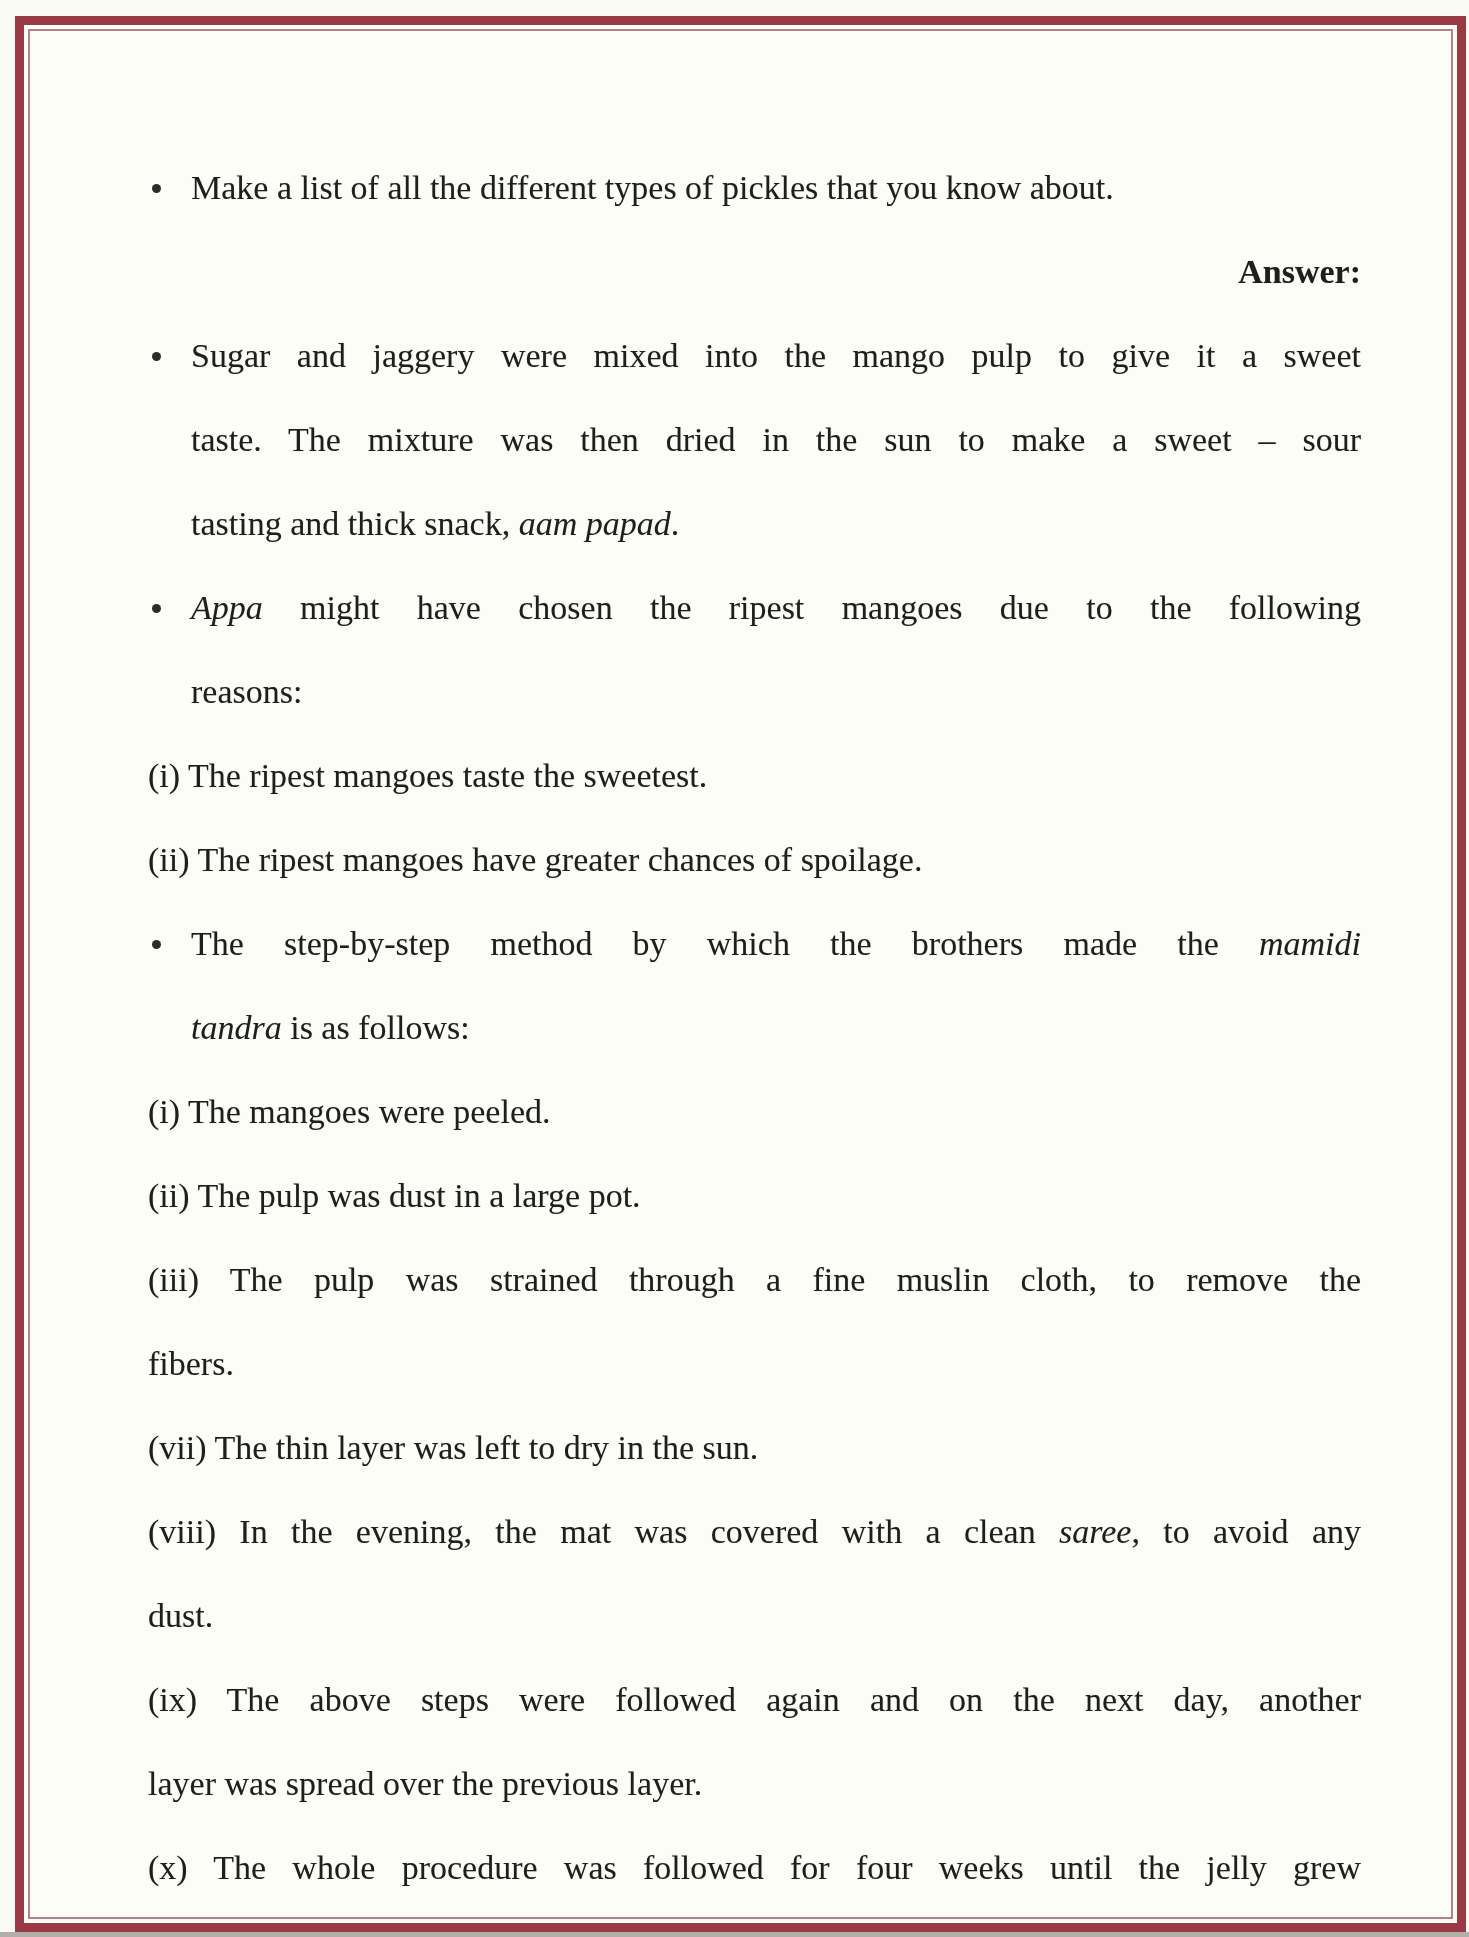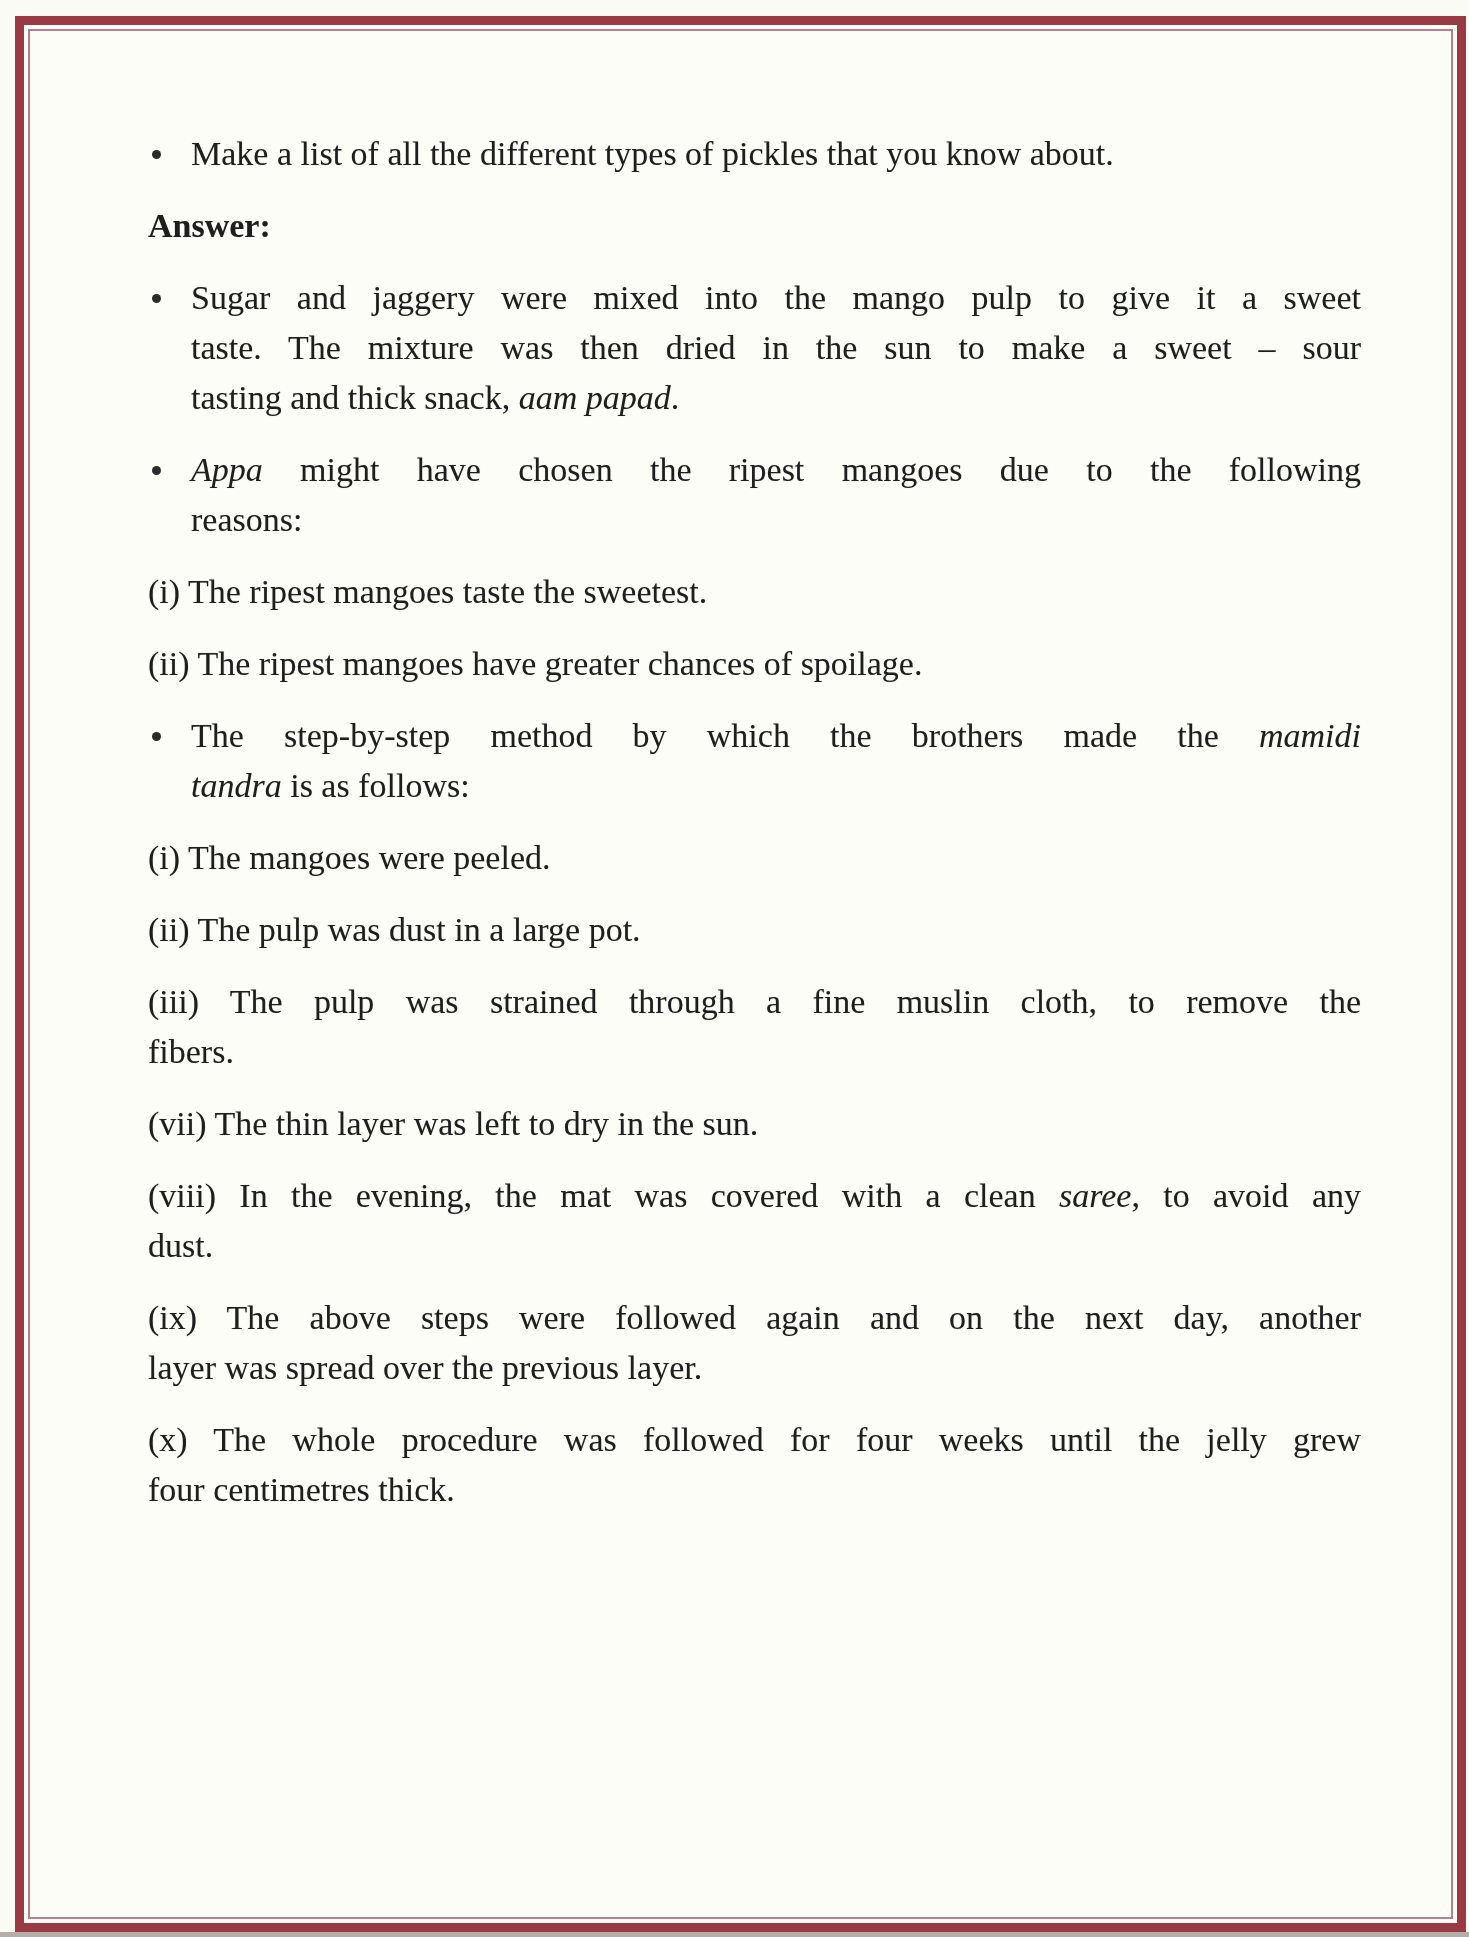--- a/index.html
+++ b/index.html
@@ -35,22 +35,22 @@
     margin: 0 0 22px 0;
     position: relative;
     text-shadow: 0 0 1px rgba(40,40,40,0.25);
   }
   .block.bullet { padding-left: 43px; }
   .dot {
     position: absolute; left: 4px; top: 21px;
     width: 9px; height: 9px; border-radius: 50%;
     background: #2b2b2b;
   }
-  .block.heading { font-weight: bold; }
-  .line { white-space: nowrap; }
+  .block.heading { font-weight: bold; text-align: right; }
+  .line { white-space: nowrap; margin-top: 34px; }
   .line.fill { text-align: justify; text-align-last: justify; }
   .it { font-style: italic; }
   .bd { font-weight: bold; }
 </style>
 </head>
 <body>
 
 <div class="frame">
   <div class="frame-inner">
     <div class="content">

